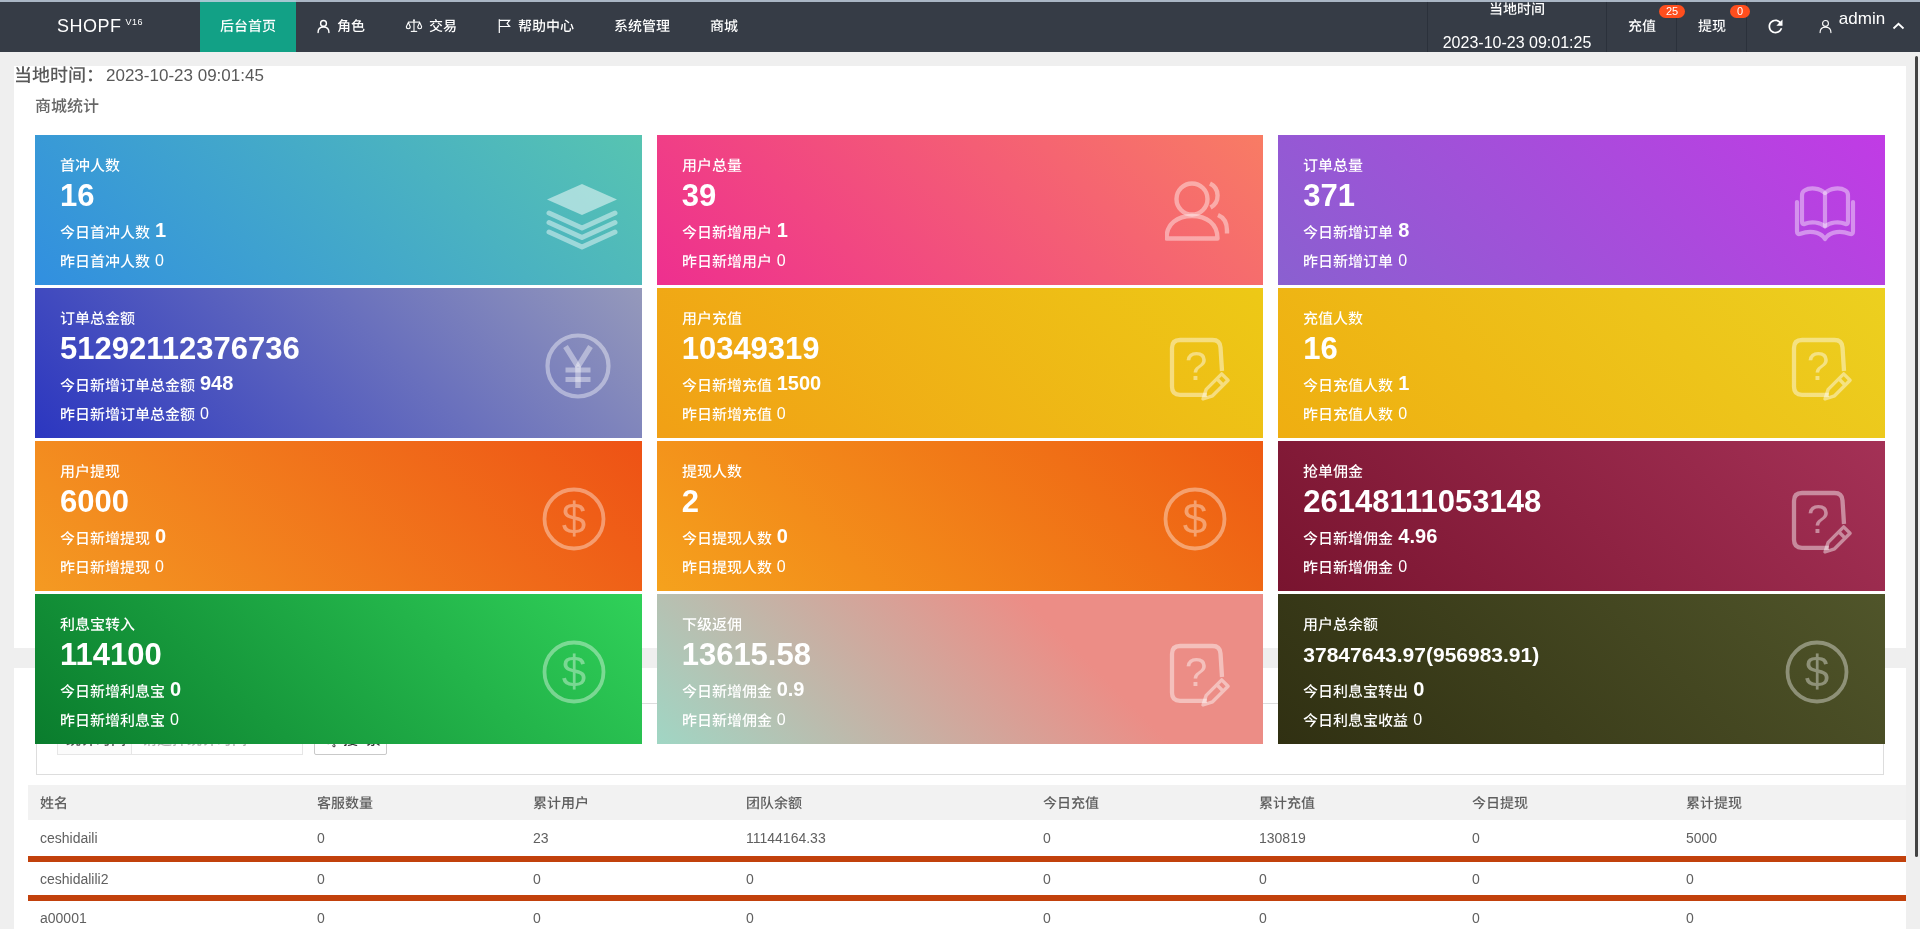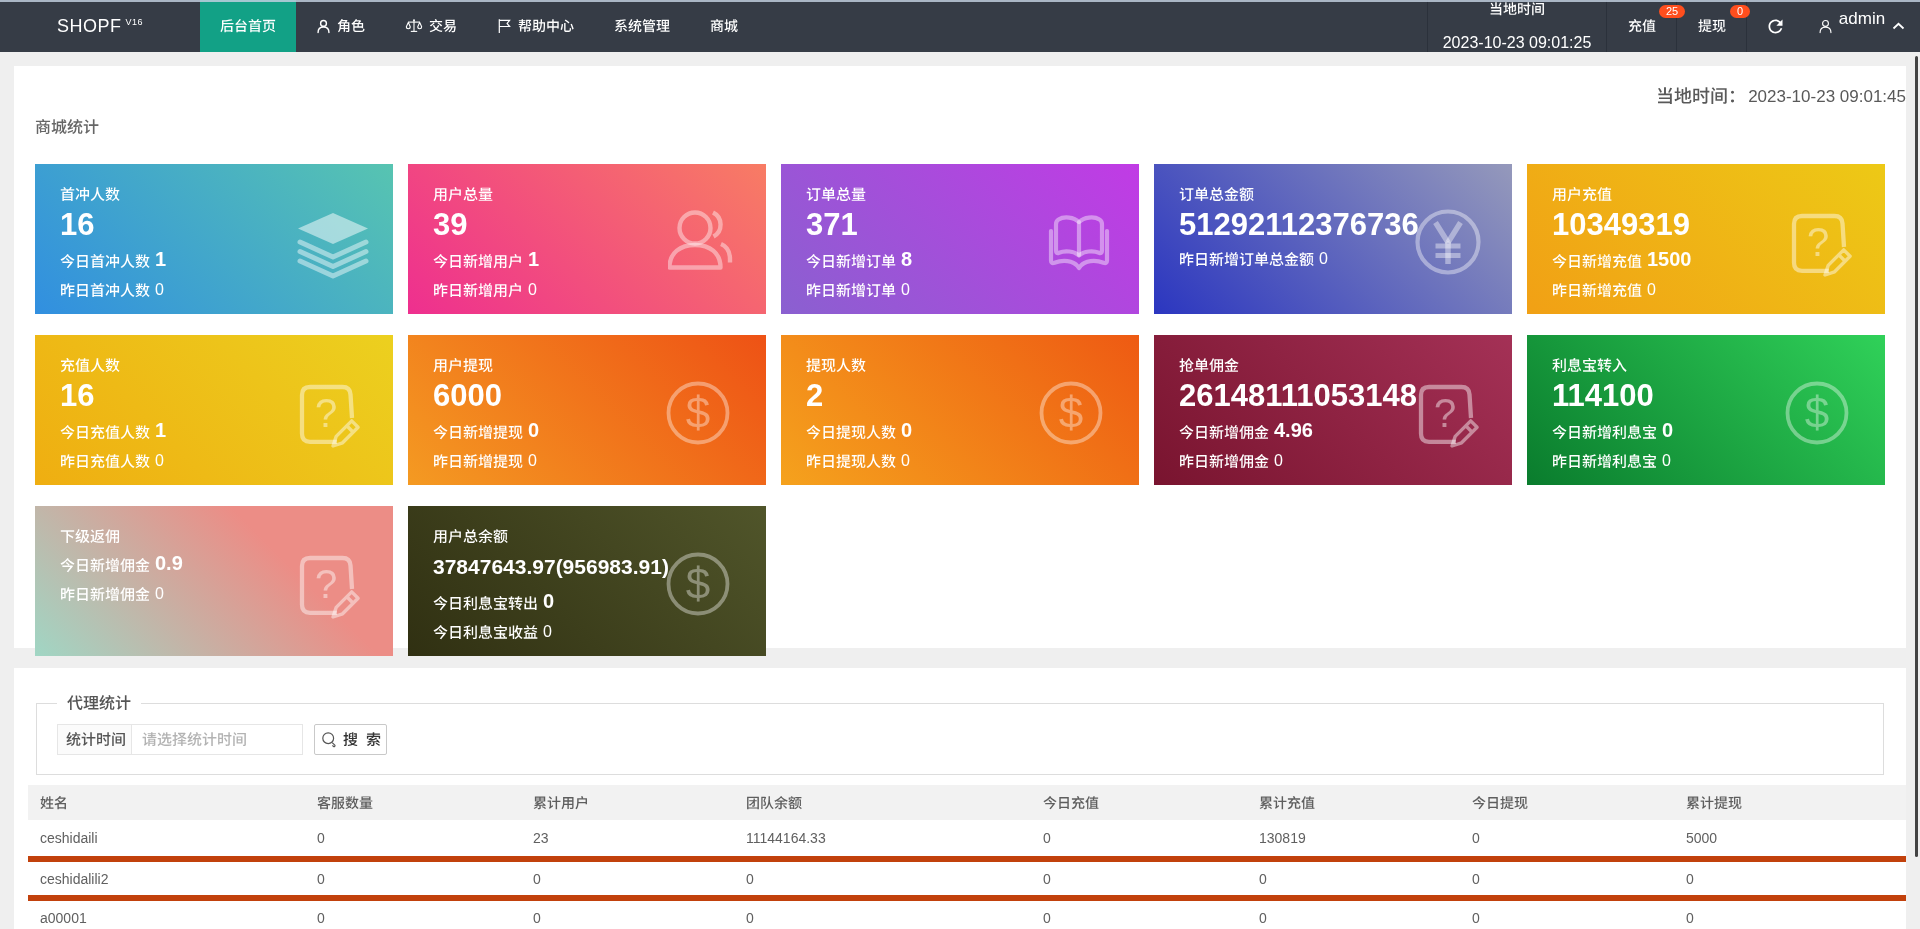--- a/index.html
+++ b/index.html
@@ -16,24 +16,24 @@
 .nb{position:relative;display:flex;align-items:center;justify-content:center;border-left:1px solid #2b313b}
 .timeb{width:179px;flex-direction:column;justify-content:space-between}
 .t1{line-height:17px;margin-top:0}
 .t2{font-size:16px;line-height:19px}
 .czb{width:70px}
 .rfb{width:57px}
 .adminb{width:117px;border-left:none}
 .an{font-size:17px;margin:0 7px 15px 6px}
 .bdg{position:absolute;top:5px;z-index:6;font-style:normal;background:#ff4e1d;color:#fff;font-size:11px;line-height:13px;border-radius:8px;padding:0 7px;min-width:18px;text-align:center}
 .p1{margin:14px 14px 0;background:#fff;height:582px}
-.timeline{padding-top:21px;text-align:right;color:#595959;font-size:18px;line-height:18px}
+.timeline{text-align:left;color:#595959;font-size:18px;line-height:18px}
 .timeline svg{margin-right:2px}
 .sectitle{margin:13px 0 0 21px;color:#666;line-height:16px}
-.grid{display:grid;grid-template-columns:repeat(5,1fr);gap:21px 15px;margin:28px 21px 0}
+.grid{display:grid;grid-template-columns:repeat(3,1fr);gap:3px 15px;margin:20px 21px 0}
 .card{position:relative;height:150px;color:#fff;overflow:hidden}
 .ct{margin:23px 0 0 25px;line-height:15px}
 .cnum{margin:8px 0 0 25px;font-size:31px;font-weight:700;line-height:30px}
 .cnum.small{font-size:21px}
 .cl3{margin:9px 0 0 25px;line-height:20px}
 .cl3 b{font-size:20px;margin-left:5px}
 .cl4{margin:11px 0 0 25px;line-height:16px}
 .cl4 span{font-size:16px;margin-left:5px}
 .cicon{position:absolute;right:24px;top:50%;transform:translateY(-50%)}
 .p2{margin:20px 14px 0;background:#fff;height:400px;overflow:hidden}
@@ -276,20 +276,31 @@
       </div>
       <div class="card" style="background:linear-gradient(45deg,#2b36c0,#9599bb)">
         <div class="ct"><svg class="z" style="width:75.0px;height:15px;" viewBox="0 -855 5000 1000">
             <use href="#z8ba2"></use>
             <use href="#z5355" x="1000"></use>
             <use href="#z603b" x="2000"></use>
             <use href="#z91d1" x="3000"></use>
             <use href="#z989d" x="4000"></use>
           </svg></div>
         <div class="cnum">51292112376736</div>
+        <div class="cl3"><svg class="z" style="width:135.0px;height:15px;" viewBox="0 -855 9000 1000">
+            <use href="#z4eca"></use>
+            <use href="#z65e5" x="1000"></use>
+            <use href="#z65b0" x="2000"></use>
+            <use href="#z589e" x="3000"></use>
+            <use href="#z8ba2" x="4000"></use>
+            <use href="#z5355" x="5000"></use>
+            <use href="#z603b" x="6000"></use>
+            <use href="#z91d1" x="7000"></use>
+            <use href="#z989d" x="8000"></use>
+          </svg><b>948</b></div>
         <div class="cl4"><svg class="z" style="width:135.0px;height:15px;" viewBox="0 -855 9000 1000">
             <use href="#z6628"></use>
             <use href="#z65e5" x="1000"></use>
             <use href="#z65b0" x="2000"></use>
             <use href="#z589e" x="3000"></use>
             <use href="#z8ba2" x="4000"></use>
             <use href="#z5355" x="5000"></use>
             <use href="#z603b" x="6000"></use>
             <use href="#z91d1" x="7000"></use>
             <use href="#z989d" x="8000"></use>
@@ -495,20 +506,21 @@
           <text x="32" y="47" text-anchor="middle" font-family="Liberation Sans" font-size="44" fill="#fff" fill-opacity=".38">$</text>
         </svg>
       </div>
       <div class="card" style="background:linear-gradient(45deg,#a0d6c4 0%,#ec8d86 68%)">
         <div class="ct"><svg class="z" style="width:60.0px;height:15px;" viewBox="0 -855 4000 1000">
             <use href="#z4e0b"></use>
             <use href="#z7ea7" x="1000"></use>
             <use href="#z8fd4" x="2000"></use>
             <use href="#z4f63" x="3000"></use>
           </svg></div>
+        <div class="cnum">13615.58</div>
         <div class="cl3"><svg class="z" style="width:90.0px;height:15px;" viewBox="0 -855 6000 1000">
             <use href="#z4eca"></use>
             <use href="#z65e5" x="1000"></use>
             <use href="#z65b0" x="2000"></use>
             <use href="#z589e" x="3000"></use>
             <use href="#z4f63" x="4000"></use>
             <use href="#z91d1" x="5000"></use>
           </svg><b>0.9</b></div>
         <div class="cl4"><svg class="z" style="width:90.0px;height:15px;" viewBox="0 -855 6000 1000">
             <use href="#z6628"></use>

